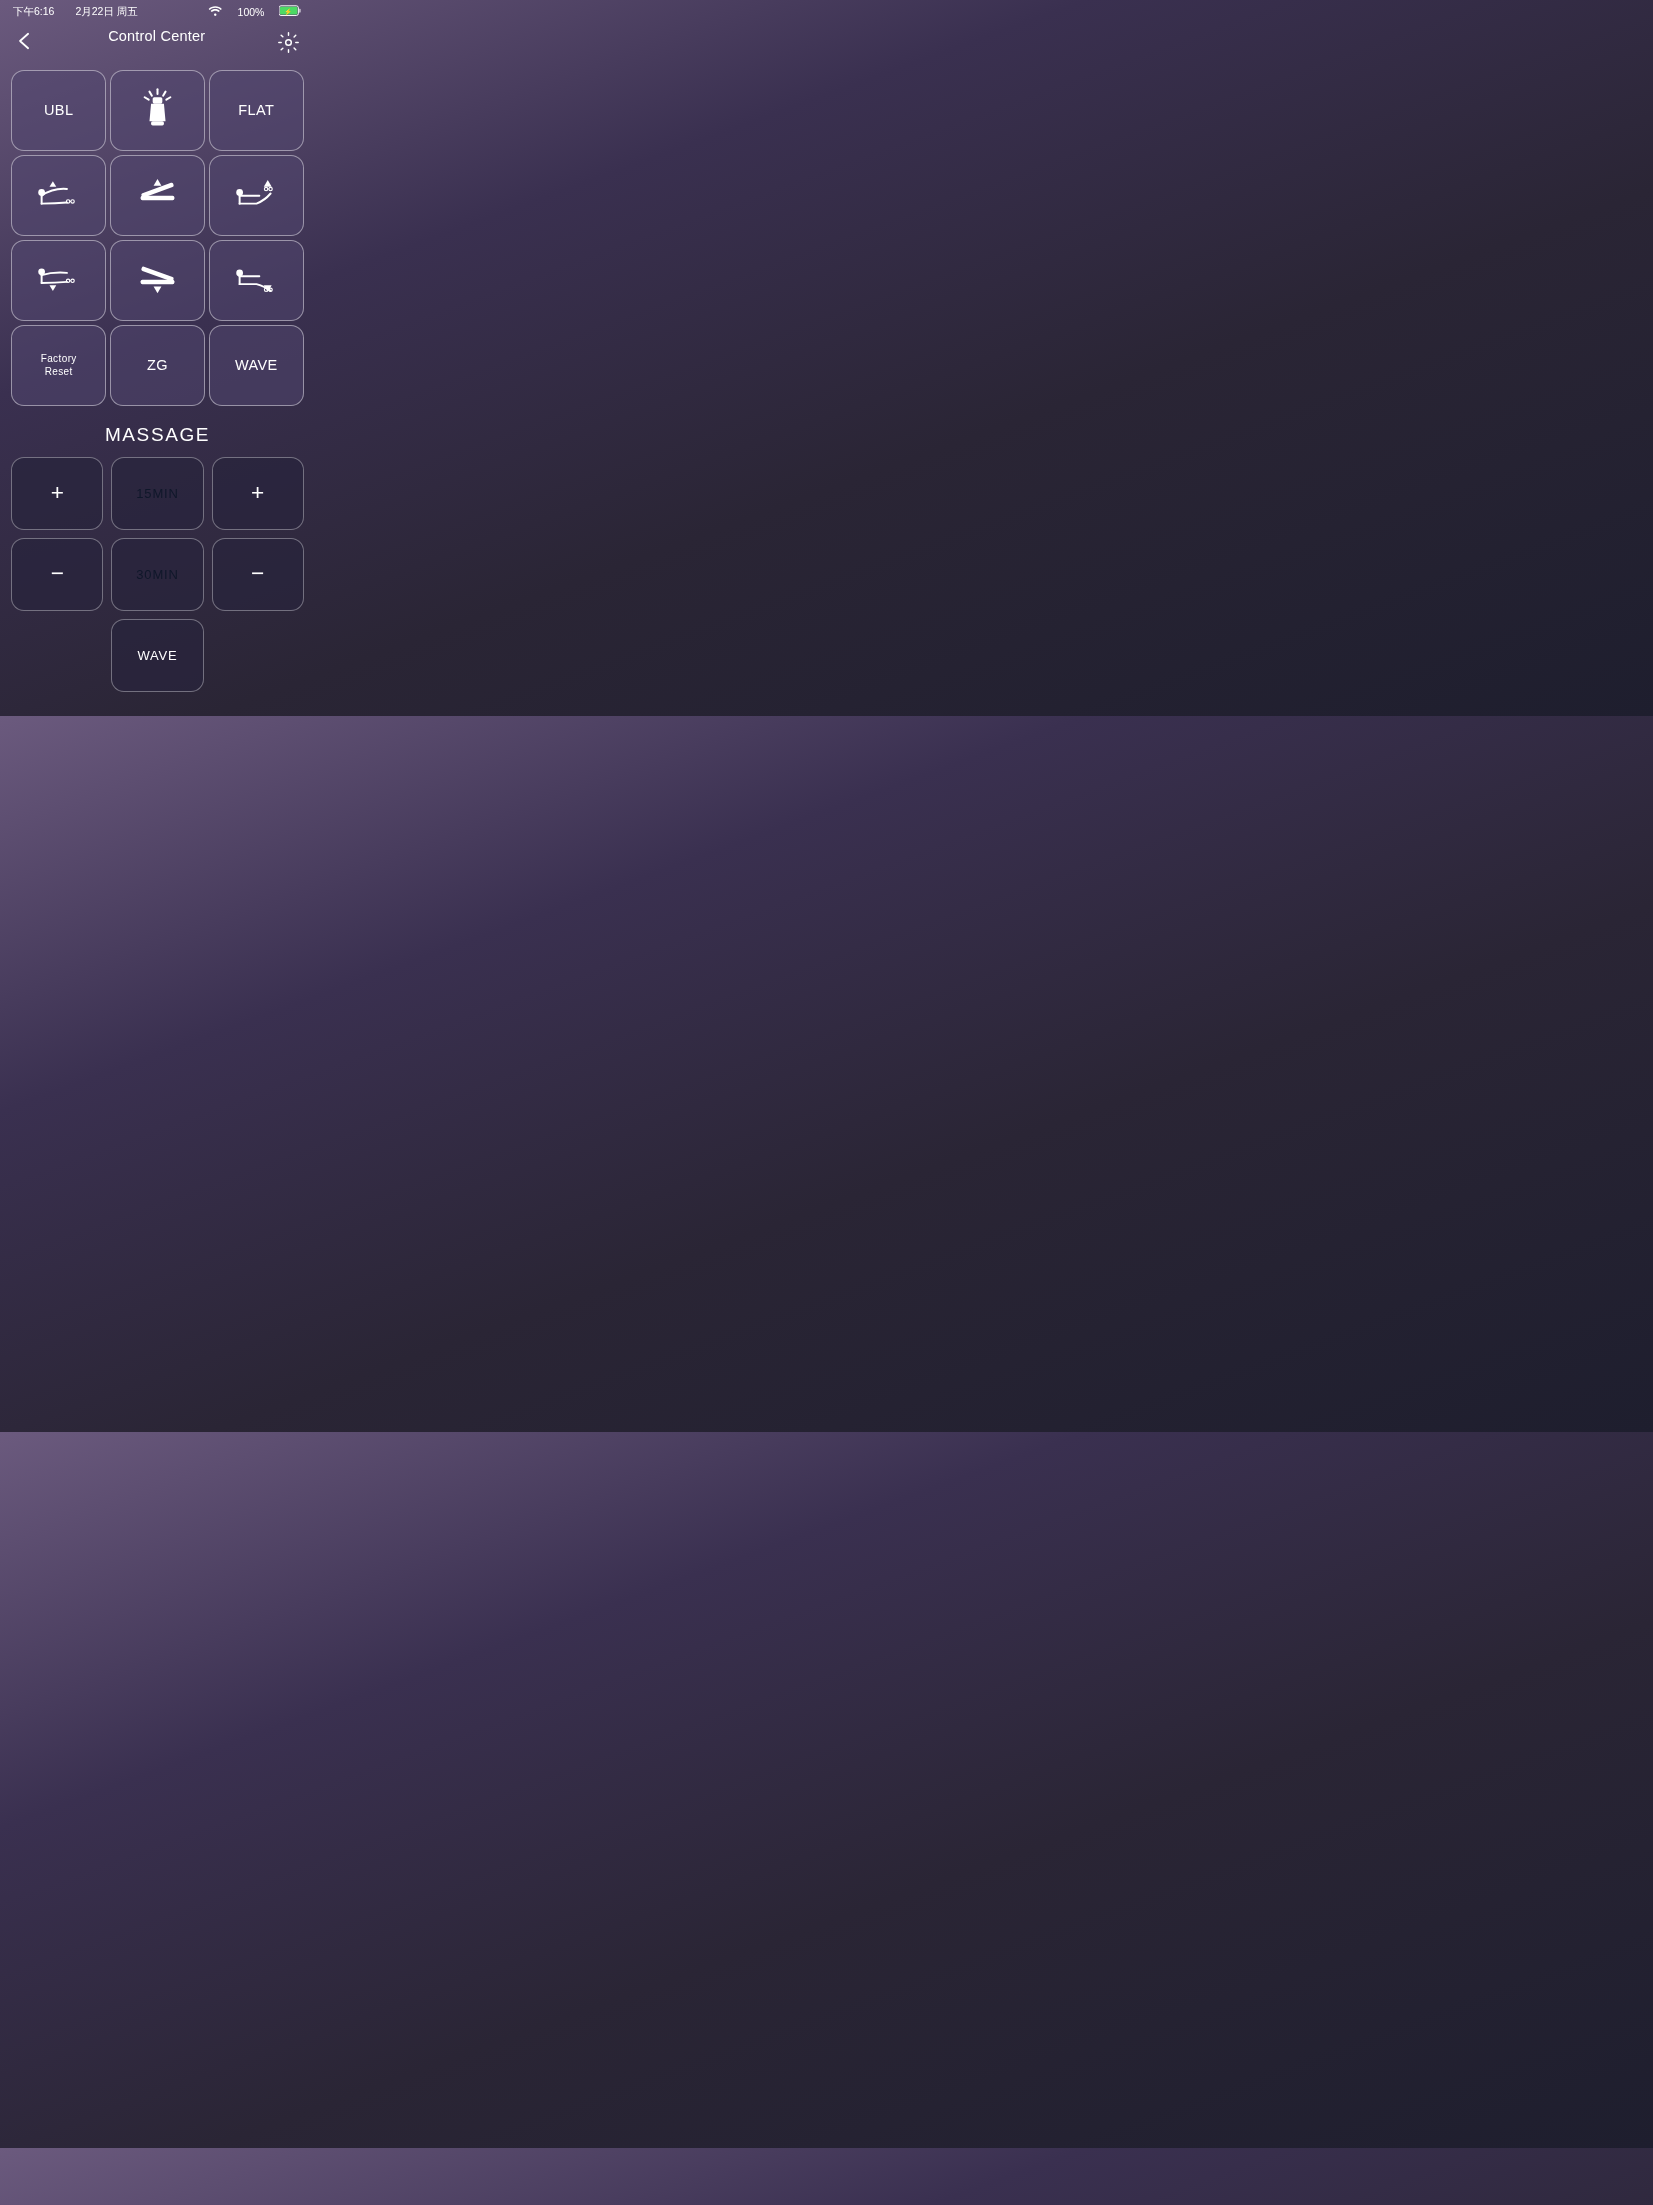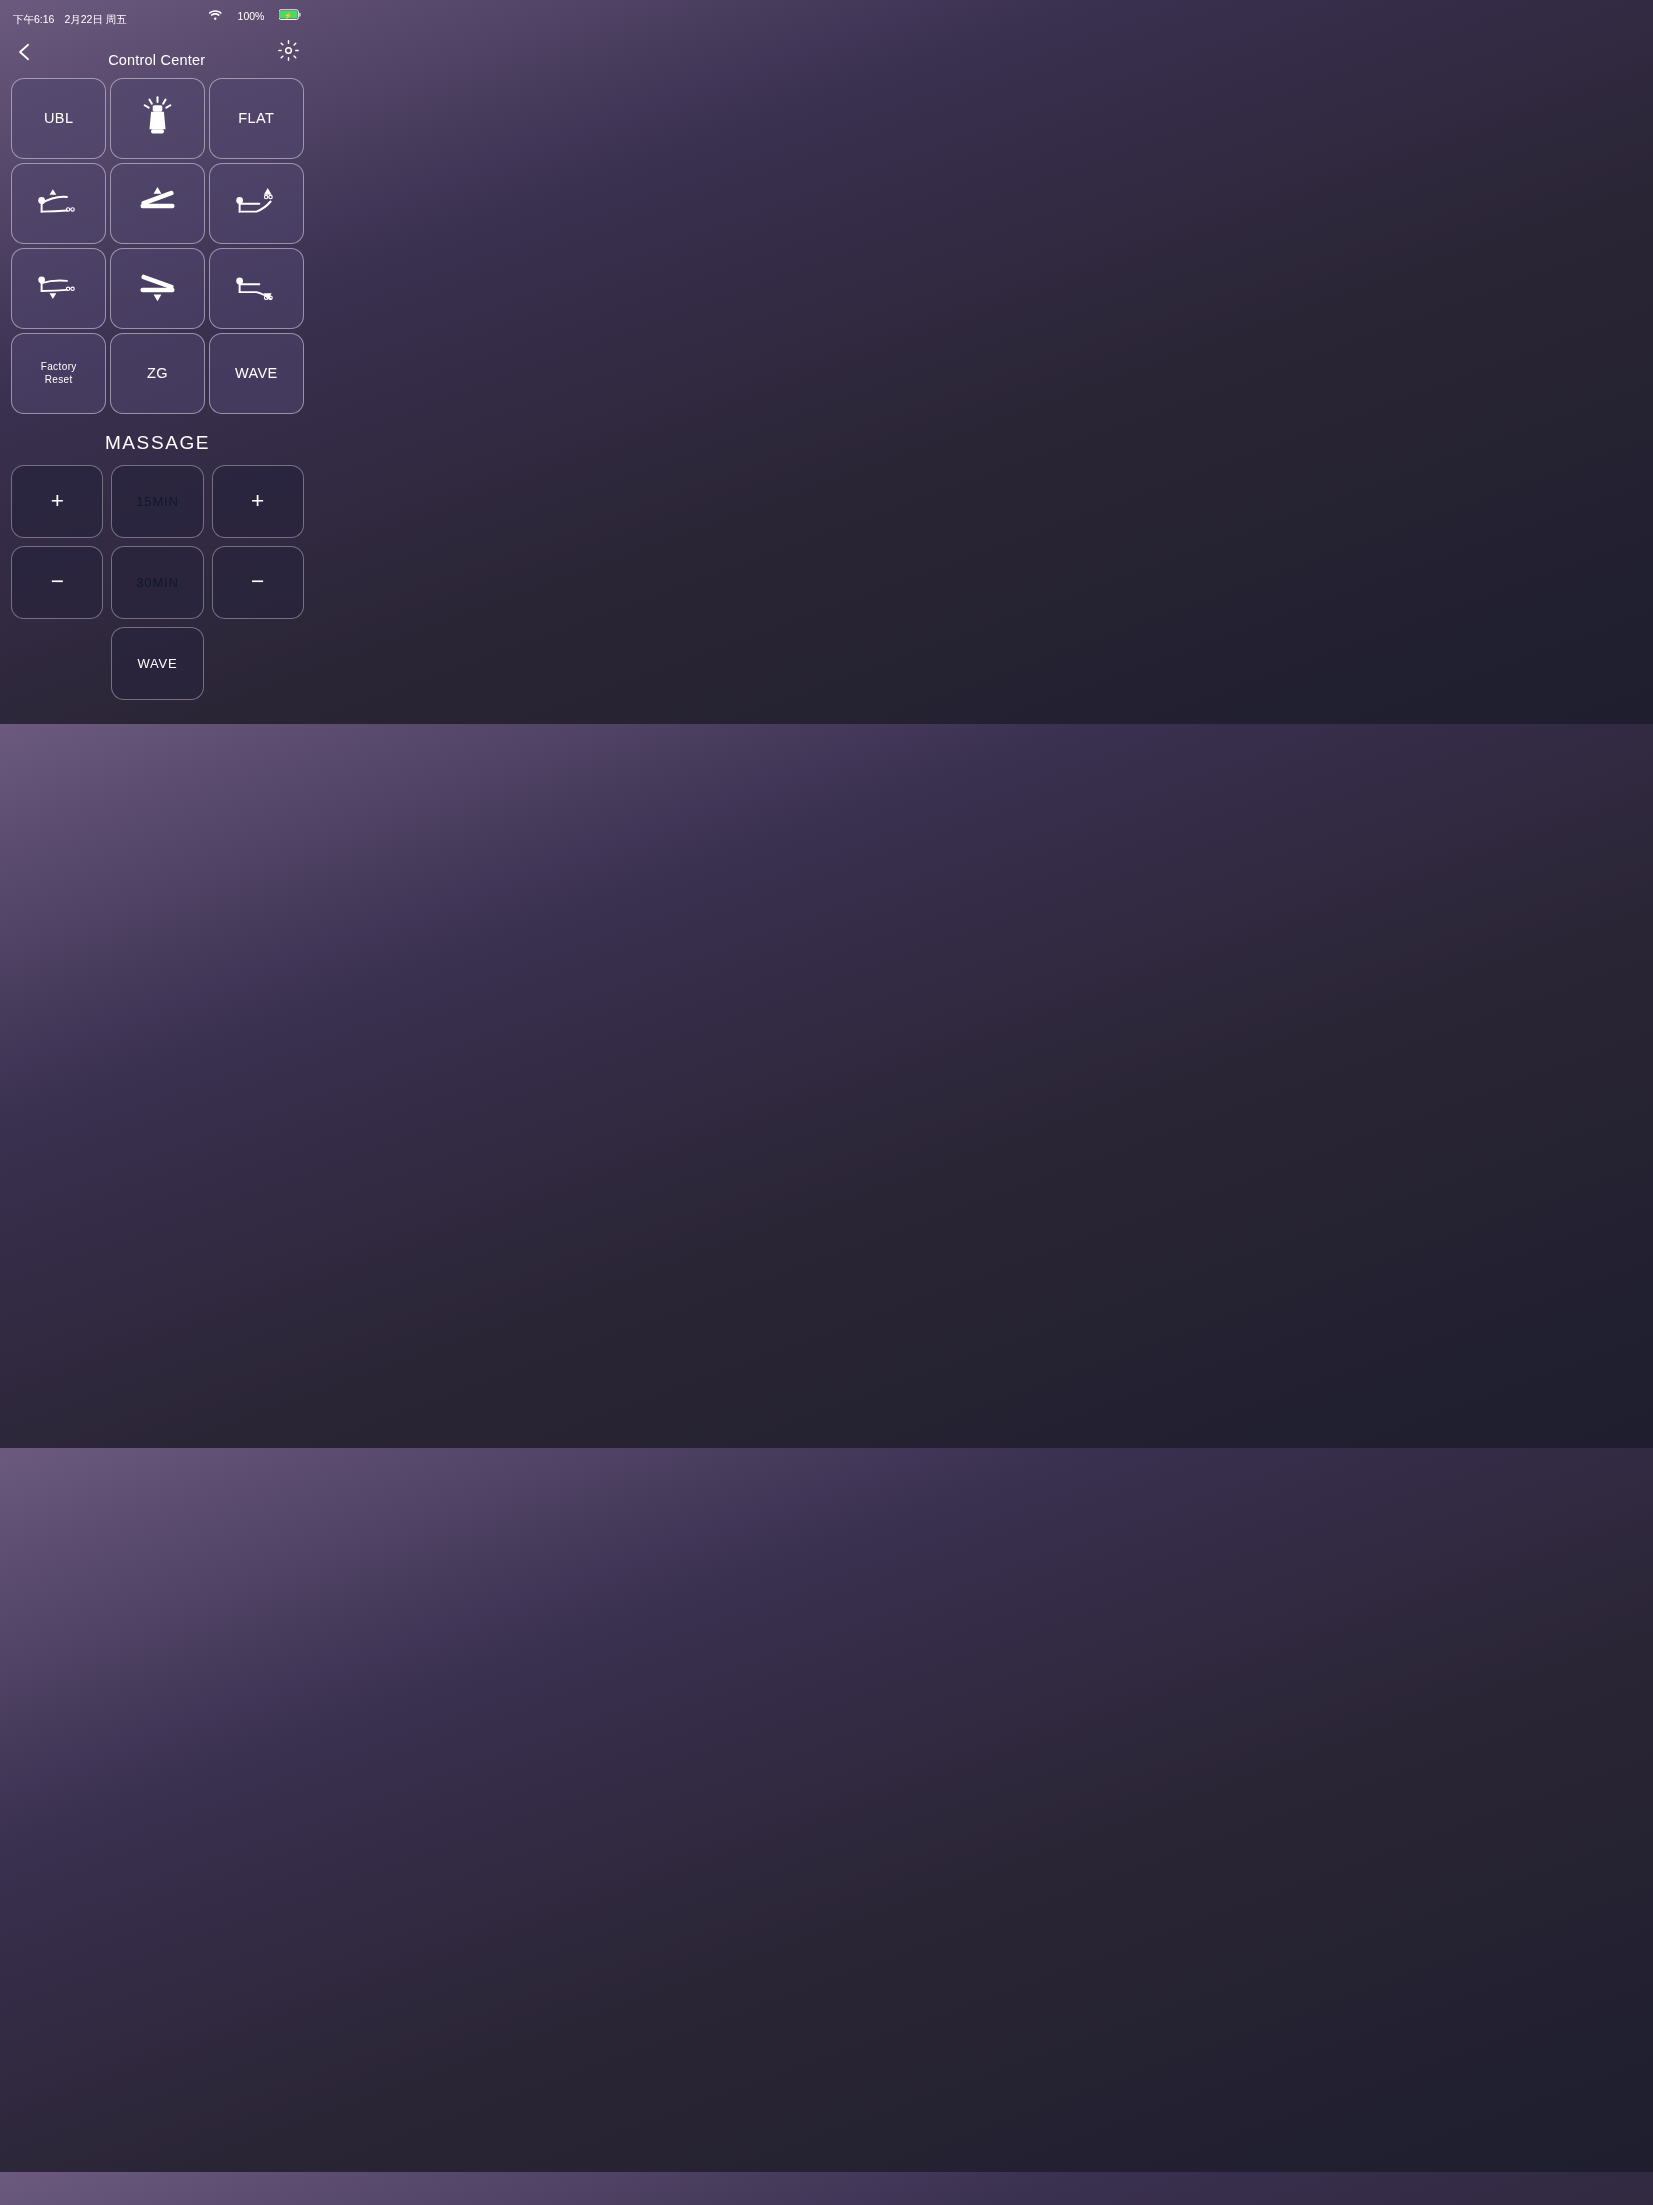--- a/index.html
+++ b/index.html
@@ -16,28 +16,28 @@
 
     
     .status-bar {
       display: flex;
       justify-content: space-between;
       align-items: center;
       padding: 4.8px 13px 3.2px;
       font-size: 10.5px;
       font-weight: 500;
     }
-    .status-left { display: flex; gap: 10px; align-items: center; margin-top: 8px; }
+    .status-left { display: flex; gap: 21px; align-items: center; }
     .status-right { display: flex; align-items: center; gap: 15px; }
 
     
     .header {
       display: flex;
       justify-content: space-between;
-      align-items: flex-end;
+      align-items: flex-start;
       padding: 6.5px 13px 9.7px;
     }
     .header-title {
       font-size: 14.5px;
       font-weight: 400;
       letter-spacing: 0.2px;
     }
     .header-btn {
       background: none;
       border: none;

